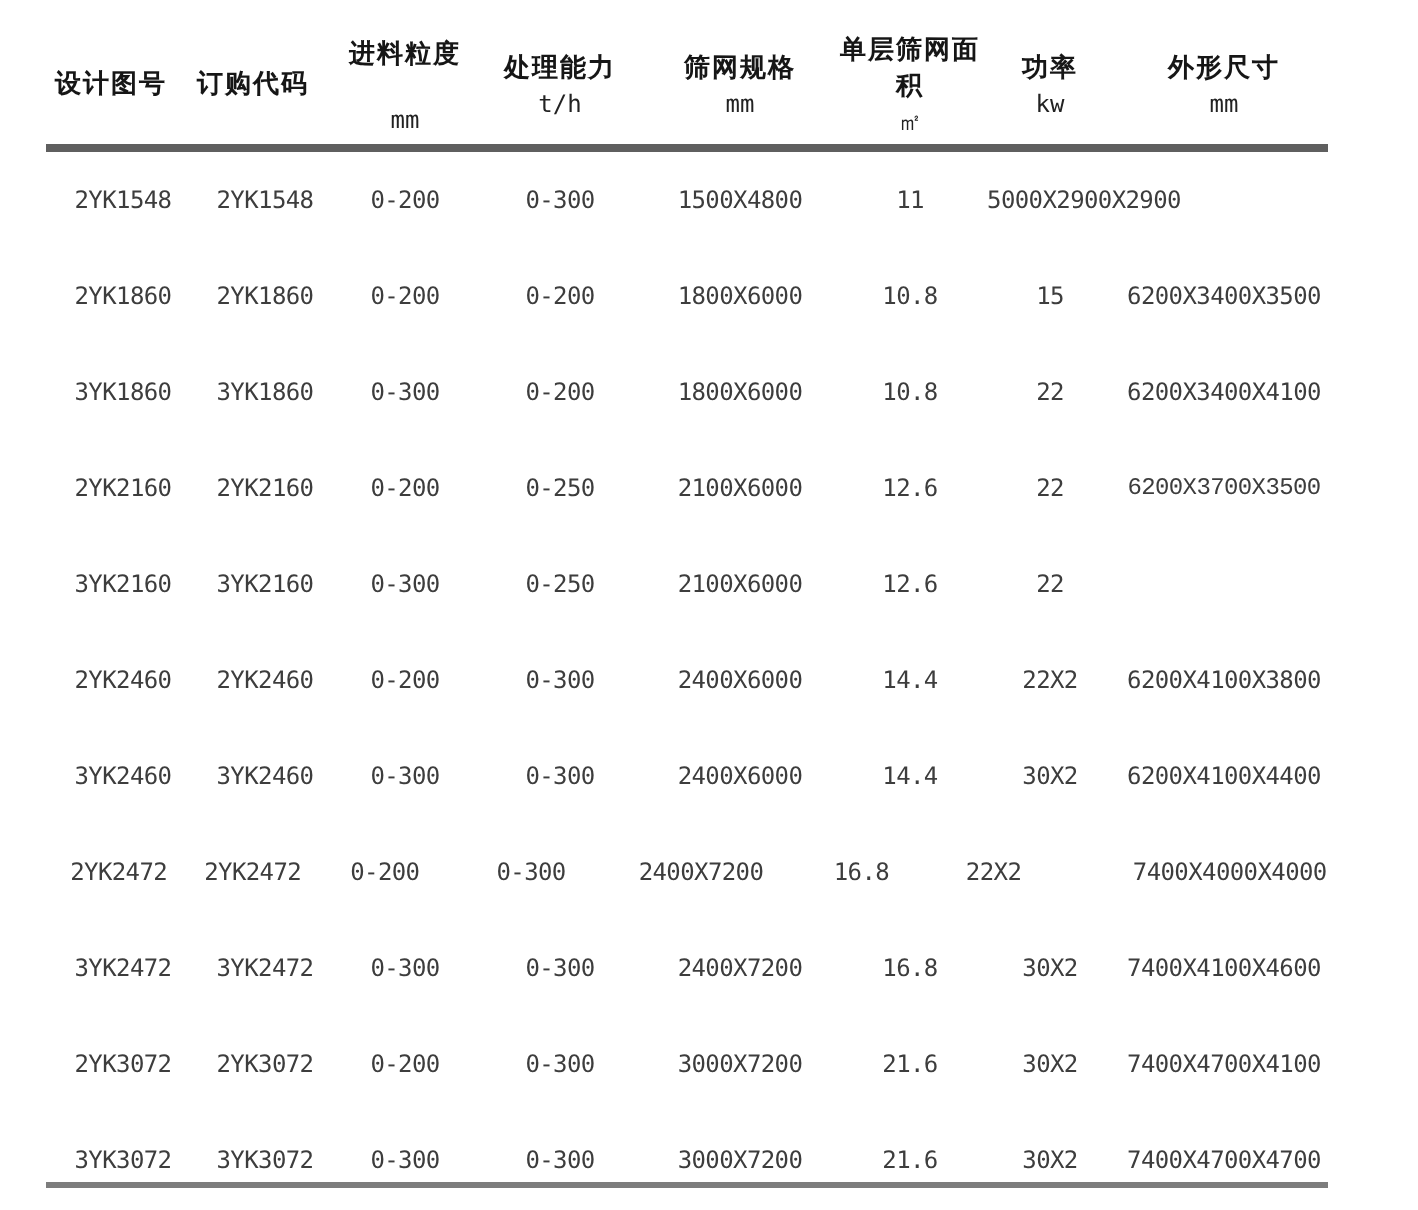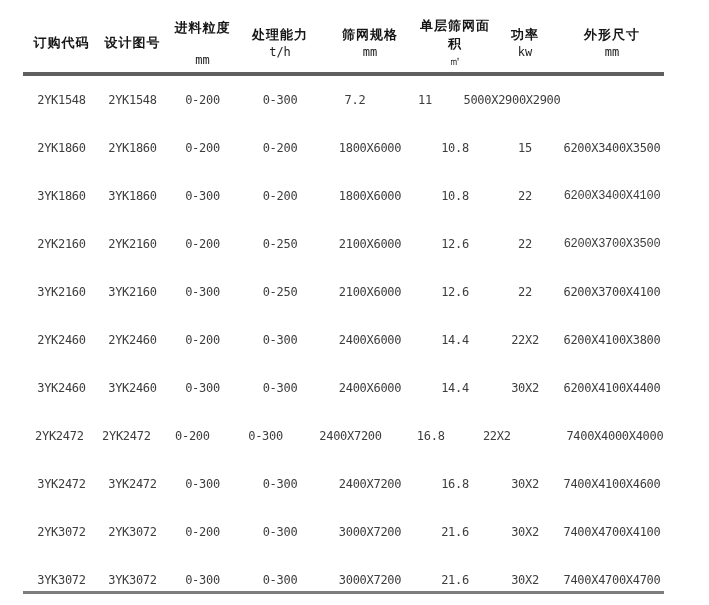--- a/index.html
+++ b/index.html
@@ -77,25 +77,25 @@
     height: 3px;
     background: #7d7d7d;
   }
 </style>
 </head>
 <body>
 
 <div class="page">
   <div class="spec-table">
     <div class="thead">
+        <div class="hcell" style="width: 65px;">
+          <span class="hline">设计图号</span>
+        </div>
         <div class="hcell" style="width: 77px;">
           <span class="hline">订购代码</span>
-        </div>
-        <div class="hcell" style="width: 65px;">
-          <span class="hline">设计图号</span>
         </div>
         <div class="hcell" style="width: 75px; gap: 15px;">
           <span class="hline">进料粒度</span>
           <span class="hunit">mm</span>
         </div>
         <div class="hcell" style="width: 80px;">
           <span class="hline">处理能力</span>
           <span class="hunit">t/h</span>
         </div>
         <div class="hcell" style="width: 100px;">
@@ -116,21 +116,21 @@
           <span class="hunit">mm</span>
         </div>
       </div>
     <div class="rule"></div>
     <div class="tbody">
         <div class="trow">
           <div class="tcell" style="width: 77px;">2YK1548</div>
           <div class="tcell" style="width: 65px;">2YK1548</div>
           <div class="tcell" style="width: 75px;">0-200</div>
           <div class="tcell" style="width: 80px;">0-300</div>
-          <div class="tcell" style="width: 70px;">7.2</div>
+          <div class="tcell" style="width: 100px;">1500X4800</div>
           <div class="tcell" style="width: 70px;">11</div>
           <div class="tcell" style="width: 104px;">5000X2900X2900</div>
         </div>
         <div class="trow">
           <div class="tcell" style="width: 77px;">2YK1860</div>
           <div class="tcell" style="width: 65px;">2YK1860</div>
           <div class="tcell" style="width: 75px;">0-200</div>
           <div class="tcell" style="width: 80px;">0-200</div>
           <div class="tcell" style="width: 100px;">1800X6000</div>
           <div class="tcell" style="width: 70px;">10.8</div>
@@ -138,41 +138,40 @@
           <div class="tcell" style="width: 104px;">6200X3400X3500</div>
         </div>
         <div class="trow">
           <div class="tcell" style="width: 77px;">3YK1860</div>
           <div class="tcell" style="width: 65px;">3YK1860</div>
           <div class="tcell" style="width: 75px;">0-300</div>
           <div class="tcell" style="width: 80px;">0-200</div>
           <div class="tcell" style="width: 100px;">1800X6000</div>
           <div class="tcell" style="width: 70px;">10.8</div>
           <div class="tcell" style="width: 70px;">22</div>
-          <div class="tcell" style="width: 104px; font-family: Liberation Mono, monospace;">6200X3400X4100</div>
+          <div class="tcell" style="width: 104px;">6200X3400X4100</div>
         </div>
         <div class="trow">
           <div class="tcell" style="width: 77px;">2YK2160</div>
           <div class="tcell" style="width: 65px;">2YK2160</div>
           <div class="tcell" style="width: 75px;">0-200</div>
           <div class="tcell" style="width: 80px;">0-250</div>
           <div class="tcell" style="width: 100px;">2100X6000</div>
           <div class="tcell" style="width: 70px;">12.6</div>
           <div class="tcell" style="width: 70px;">22</div>
           <div class="tcell" style="width: 104px; font-family: Liberation Mono, monospace;">6200X3700X3500</div>
         </div>
         <div class="trow">
           <div class="tcell" style="width: 77px;">3YK2160</div>
           <div class="tcell" style="width: 65px;">3YK2160</div>
           <div class="tcell" style="width: 75px;">0-300</div>
           <div class="tcell" style="width: 80px;">0-250</div>
           <div class="tcell" style="width: 100px;">2100X6000</div>
           <div class="tcell" style="width: 70px;">12.6</div>
           <div class="tcell" style="width: 70px;">22</div>
-          <div class="tcell" style="width: 104px;">6200X3700X4100</div>
         </div>
         <div class="trow">
           <div class="tcell" style="width: 77px;">2YK2460</div>
           <div class="tcell" style="width: 65px;">2YK2460</div>
           <div class="tcell" style="width: 75px;">0-200</div>
           <div class="tcell" style="width: 80px;">0-300</div>
           <div class="tcell" style="width: 100px;">2400X6000</div>
           <div class="tcell" style="width: 70px;">14.4</div>
           <div class="tcell" style="width: 70px;">22X2</div>
           <div class="tcell" style="width: 104px;">6200X4100X3800</div>

